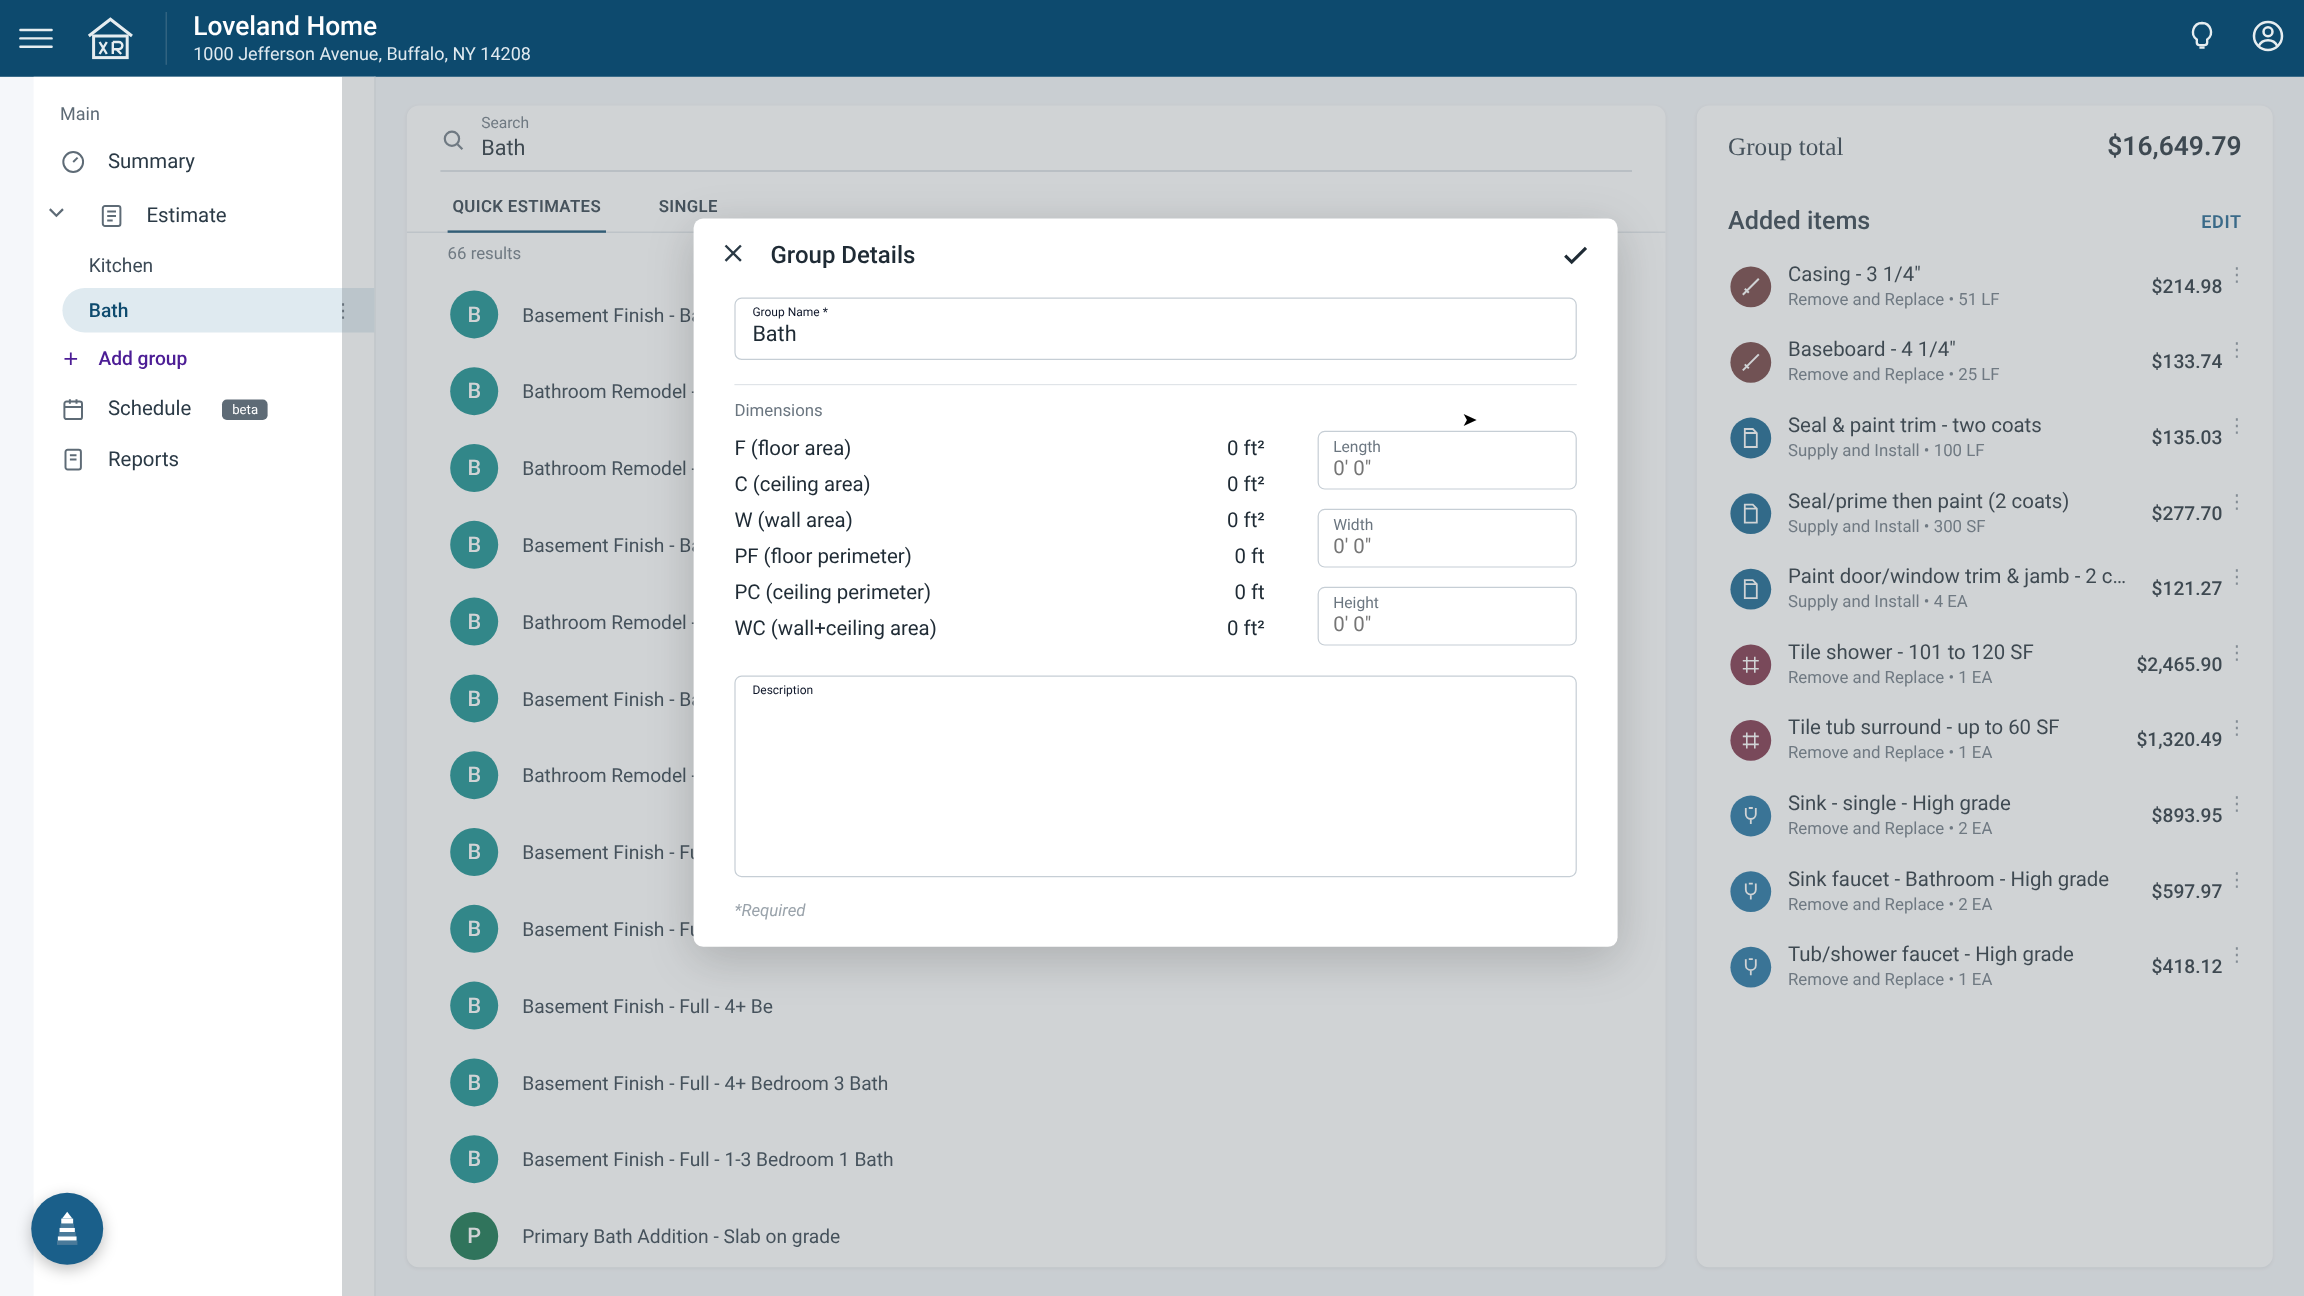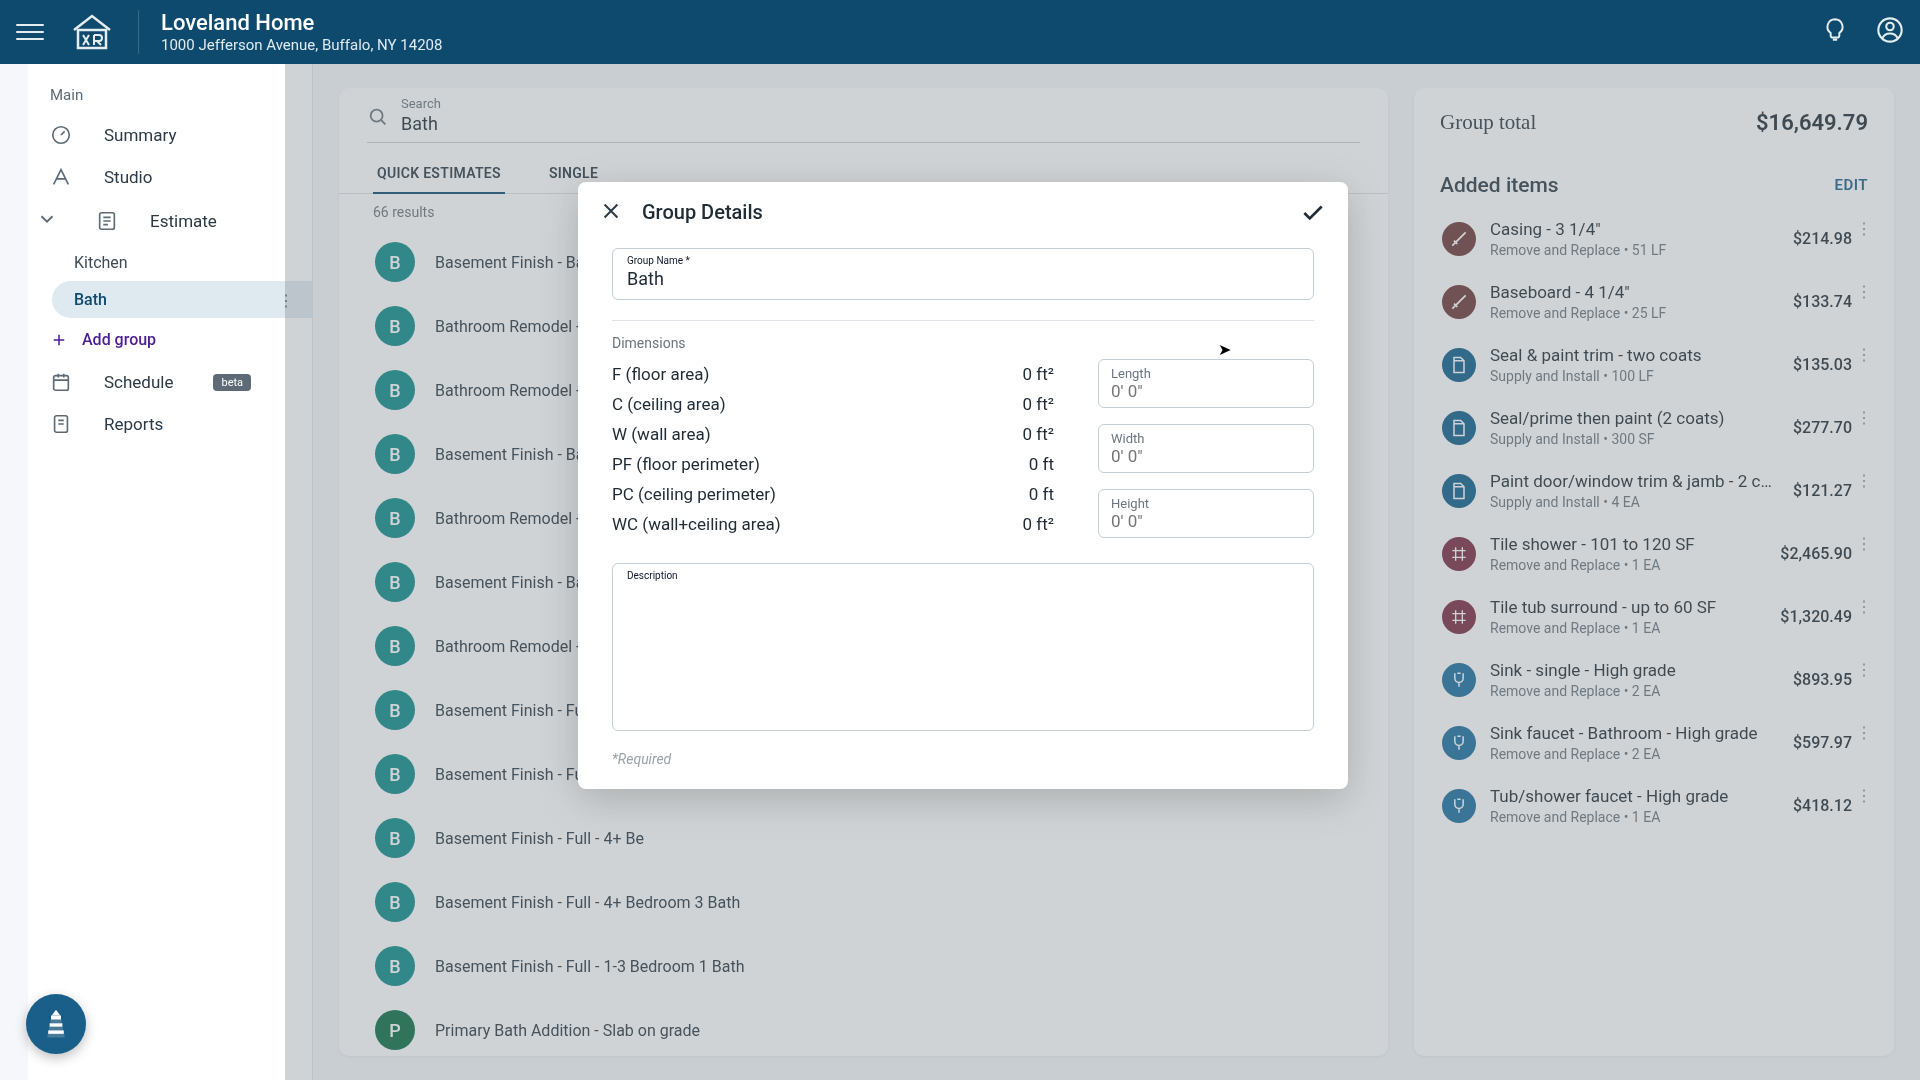--- a/index.html
+++ b/index.html
@@ -12,21 +12,21 @@
 .divider-v { width: 1px; height: 44px; background: #3b6a85; margin: 0 22px; }
 .title-block { line-height: 1.25; }
 .title-block .title { font-size: 22px; font-weight: 500; }
 .title-block .sub { font-size: 15px; color: #e0eaf0; }
 .topbar .right { margin-left: auto; display: flex; gap: 28px; align-items: center; }
 .icon-btn { cursor: pointer; color: #e6edf0; }
 
 .main { display: flex; height: calc(1080px - 64px); padding-left: 28px; }
 .sidebar { width: 285px; background: #fff; border-right: 1px solid #e1e6ea; padding-top: 18px; }
 .sidebar .section-label { font-size: 15px; color: #5e6b76; padding: 4px 22px 10px; }
-.nav-item { display: flex; align-items: center; gap: 32px; padding: 10px 22px; font-size: 17px; color: #2b3a46; cursor: pointer; }
+.nav-item { display: flex; align-items: center; gap: 18px; padding: 10px 22px; font-size: 17px; color: #2b3a46; cursor: pointer; }
 .nav-item svg { width: 22px; height: 22px; color: #5e6b76; }
 .sub-items { padding-left: 24px; }
 .sub-item { padding: 9px 22px; font-size: 16px; color: #3c4a56; border-radius: 20px 0 0 20px; cursor: pointer; position: relative; }
 .sub-item.active { background: #dfeaf0; color: #0d4a6e; font-weight: 500; }
 .sub-item .more-dots { position: absolute; right: 18px; top: 50%; transform: translateY(-50%); color: #5e6b76; }
 .add-group { display: flex; align-items: center; gap: 14px; padding: 12px 22px; color: #4c1d95; font-size: 16px; font-weight: 500; cursor: pointer; }
 .badge-beta { background: #5e6b76; color: #fff; font-size: 11px; padding: 2px 8px; border-radius: 4px; margin-left: 8px; }
 
 .content { flex: 1; display: flex; padding: 24px 26px; gap: 26px; overflow: hidden; }
 
@@ -138,26 +138,20 @@
 
   <div class="sidebar">
     <div class="section-label">Main</div>
     <div class="nav-item">
       <svg viewBox="0 0 24 24" fill="none">
           <circle cx="12" cy="12" r="9" stroke="currentColor" stroke-width="1.8"></circle>
           <path d="M12 12 L16 8" stroke="currentColor" stroke-width="1.8"></path>
         </svg>
       <span>Summary</span>
     </div>
-    <div class="nav-item">
-      <svg viewBox="0 0 24 24" fill="none">
-          <path d="M4 20 L12 4 L20 20 M7 14 h10" stroke="currentColor" stroke-width="1.8"></path>
-        </svg>
-      <span>Studio</span>
-    </div>
     <div class="nav-item est-group">
       <span class="chev">
         <svg width="14" height="14" viewBox="0 0 24 24">
             <path d="M6 9l6 6 6-6" stroke="#5e6b76" stroke-width="2" fill="none"></path>
           </svg>
       </span>
       <svg viewBox="0 0 24 24" fill="none">
           <rect x="4" y="3" width="16" height="18" rx="2" stroke="currentColor" stroke-width="1.8"></rect>
           <path d="M8 8h8M8 12h8M8 16h5" stroke="currentColor" stroke-width="1.8"></path>
         </svg>

